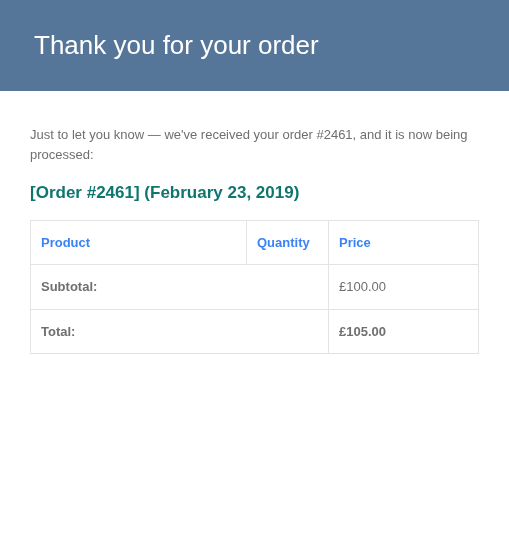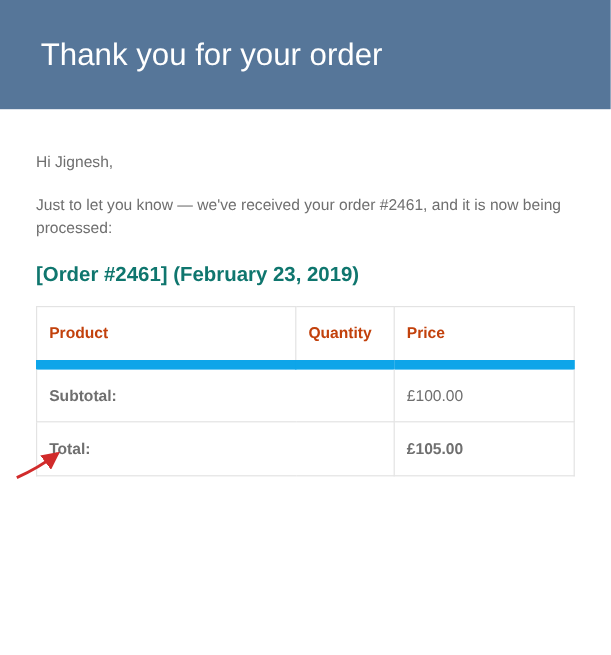--- a/index.html
+++ b/index.html
@@ -34,44 +34,43 @@
     position: relative;
   }
   table.order th, table.order td {
     border: 1px solid #e3e3e3;
     padding: 12px 10px;
     text-align: left;
     vertical-align: middle;
   }
   table.order thead th {
     font-weight: bold;
-    color: #c2410c;
+    color: #3b82f6;
   }
   table.order .label-bold { font-weight: bold; }
   .via { font-size: 10px; }
-  tr.sep td { border-top: 8px solid #0ea5e9; margin-left: 13px; }
+  tr.sep td { border-top: 1px solid #0ea5e9; margin-left: 13px; }
   .arrow {
     position: absolute;
     left: 12px;
     top: 372px;
     pointer-events: none;
   }
   .container { position: relative; }
 </style>
 </head>
 <body>
 
 <div class="container">
 
   <div class="header">
     <h1>Thank you for your order</h1>
   </div>
 
   <div class="body">
-    <p>Hi Jignesh,</p>
     <p>Just to let you know — we've received your order #2461, and it is now being processed:</p>
 
     <div class="order-heading">[Order #2461] (February 23, 2019)</div>
 
     <table class="order">
       <thead>
         <tr>
           <th>Product</th>
           <th style="width:82px">Quantity</th>
           <th style="width:150px">Price</th>

